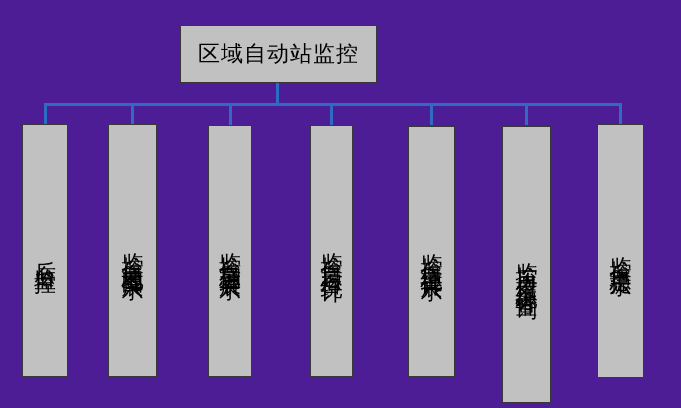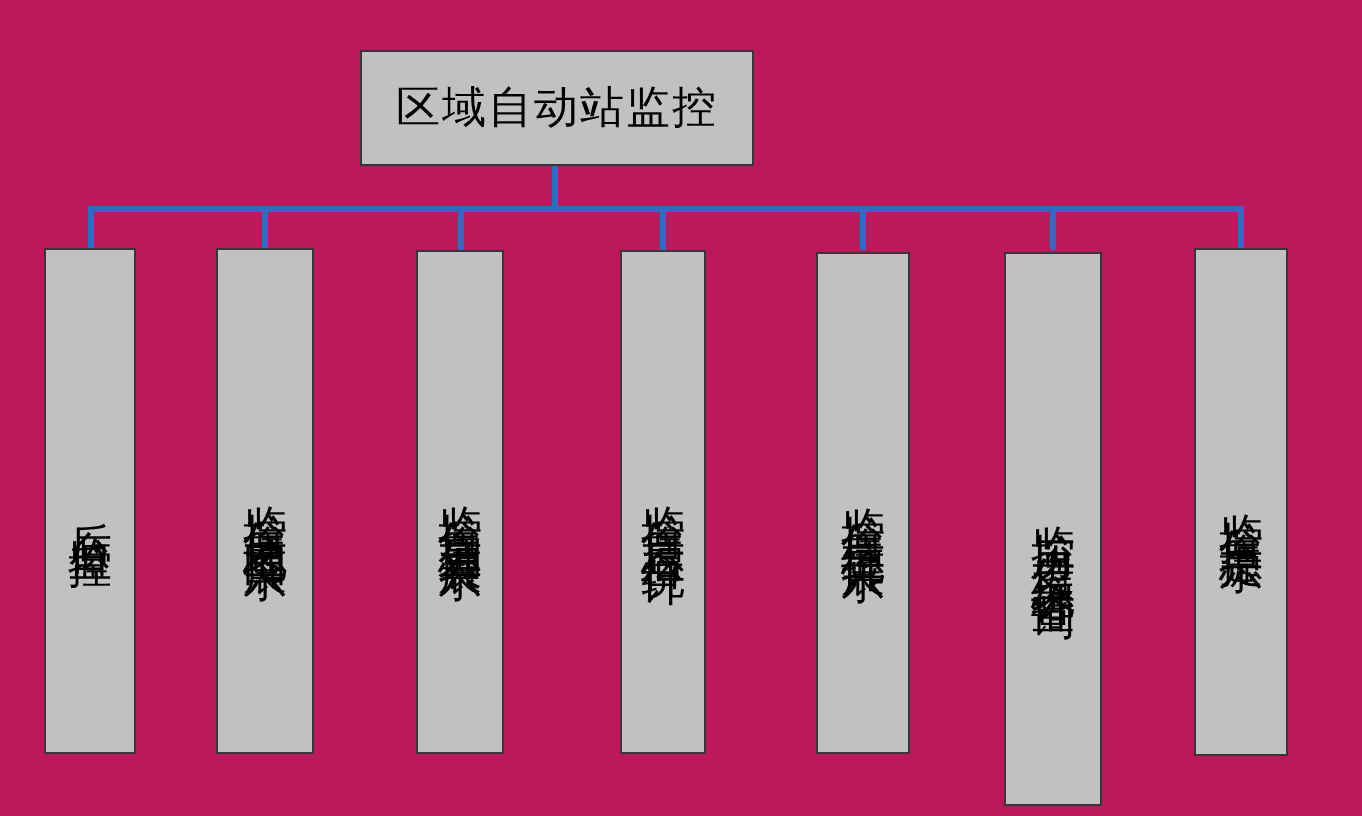--- a/index.html
+++ b/index.html
@@ -1,18 +1,18 @@
 <!DOCTYPE html>
 <html><head>
 <meta charset="utf-8">
 <style>
   html,body { margin:0; padding:0; background:#000; }
   .canvas {
     position:relative; width:681px; height:408px;
-    background:#be185d; overflow:hidden;
+    background:#4c1d95; overflow:hidden;
     font-family:"Liberation Serif","DejaVu Serif",serif;
   }
   .node {
     position:absolute; box-sizing:border-box;
     background:#C1C1C1; border:1px solid #383838;
     display:flex; align-items:center; justify-content:center;
     color:#000;
   }
   .root-node {
     left:180px; top:25px; width:197px; height:58px;

